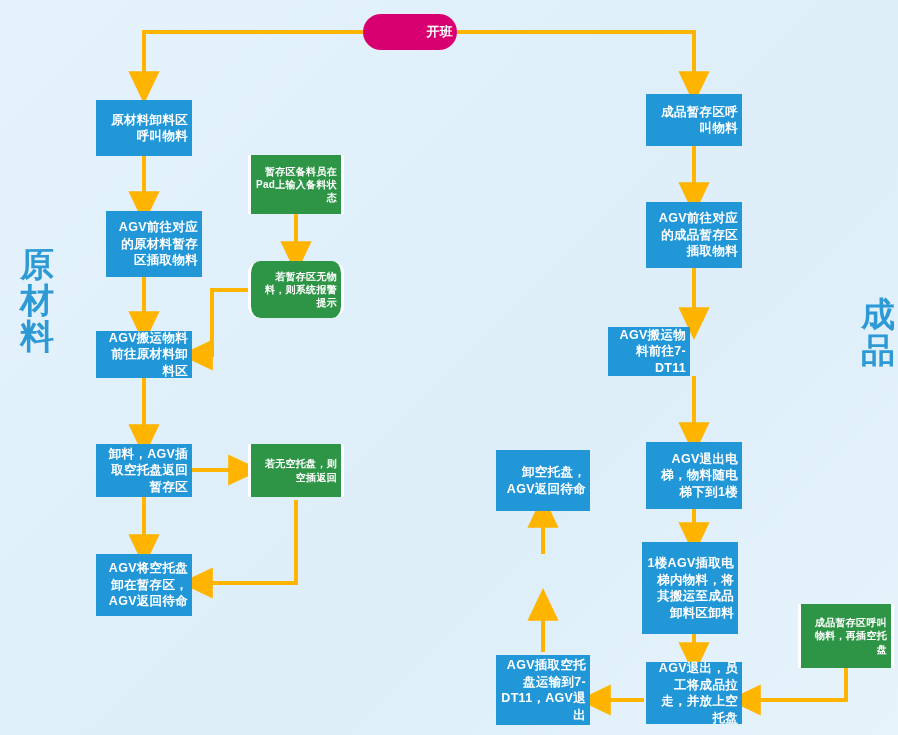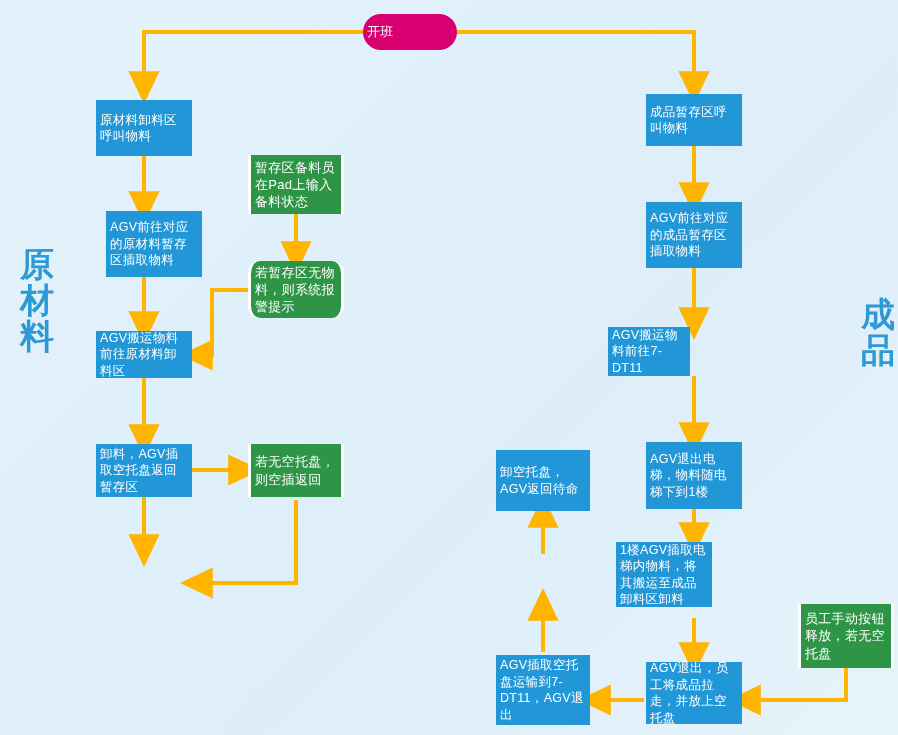--- a/index.html
+++ b/index.html
@@ -10,30 +10,31 @@
     overflow:hidden;
     position:relative;
   }
   #canvas{position:absolute;left:0;top:0;width:898px;height:735px;}
   svg.edges{position:absolute;left:0;top:0;width:898px;height:735px;pointer-events:none;}
 
   .node{
     position:absolute;
     box-sizing:border-box;
     display:flex;align-items:center;justify-content:center;
-    text-align:left;
+    text-align:right;
     color:#ffffff;
     line-height:1.32;
     letter-spacing:.3px;
     z-index:3;
     padding:0 4px;
+    font-weight:bold;
   }
   .node span{display:block;width:100%;}
   .n-blue{background:#2197d8;font-size:12.5px;}
-  .n-green{background:#2e9547;font-size:13px;border-left:3px solid #ffffff;border-right:3px solid #ffffff;}
+  .n-green{background:#2e9547;font-size:10px;border-left:3px solid #ffffff;border-right:3px solid #ffffff;}
   .n-start{
     background:#d80071;border-radius:26px;font-size:13px;
   }
   .side-label{
     position:absolute;
     color:#2d9ad6;
     font-size:34px;
     font-weight:700;
     line-height:1.06;
     text-align:center;
@@ -100,20 +101,23 @@
   </div>
   <div class="node n-blue" style="left:106px;top:211px;width:96px;height:66px;">
     <span>AGV前往对应的原材料暂存区插取物料</span>
   </div>
   <div class="node n-blue" style="left:96px;top:331px;width:96px;height:47px;">
     <span>AGV搬运物料前往原材料卸料区</span>
   </div>
   <div class="node n-blue" style="left:96px;top:444px;width:96px;height:53px;">
     <span>卸料，AGV插取空托盘返回暂存区</span>
   </div>
+  <div class="node n-blue" style="left:96px;top:554px;width:96px;height:62px;">
+    <span>AGV将空托盘卸在暂存区，AGV返回待命</span>
+  </div>
 
   <div class="node n-green" style="left:248px;top:155px;width:96px;height:59px;">
     <span>暂存区备料员在Pad上输入备料状态</span>
   </div>
   <div class="node n-green" style="left:248px;top:261px;width:96px;height:57px;border-radius:12px;">
     <span>若暂存区无物料，则系统报警提示</span>
   </div>
   <div class="node n-green" style="left:248px;top:444px;width:96px;height:53px;">
     <span>若无空托盘，则空插返回</span>
   </div>
@@ -123,29 +127,29 @@
   </div>
   <div class="node n-blue" style="left:646px;top:202px;width:96px;height:66px;">
     <span>AGV前往对应的成品暂存区插取物料</span>
   </div>
   <div class="node n-blue" style="left:608px;top:327px;width:82px;height:49px;">
     <span>AGV搬运物料前往7-DT11</span>
   </div>
   <div class="node n-blue" style="left:646px;top:442px;width:96px;height:67px;">
     <span>AGV退出电梯，物料随电梯下到1楼</span>
   </div>
-  <div class="node n-blue" style="left:616px;top:542px;width:96px;height:65px;">
+  <div class="node n-blue" style="left:642px;top:542px;width:96px;height:92px;">
     <span>1楼AGV插取电梯内物料，将其搬运至成品卸料区卸料</span>
   </div>
   <div class="node n-blue" style="left:646px;top:662px;width:96px;height:62px;">
     <span>AGV退出，员工将成品拉走，并放上空托盘</span>
   </div>
 
   <div class="node n-green" style="left:798px;top:604px;width:96px;height:64px;">
-    <span>员工手动按钮释放，若无空托盘</span>
+    <span>成品暂存区呼叫物料，再插空托盘</span>
   </div>
 
   <div class="node n-blue" style="left:496px;top:450px;width:94px;height:61px;">
     <span>卸空托盘，AGV返回待命</span>
   </div>
   <div class="node n-blue" style="left:496px;top:655px;width:94px;height:70px;">
     <span>AGV插取空托盘运输到7-DT11，AGV退出</span>
   </div>
 
 </div>

